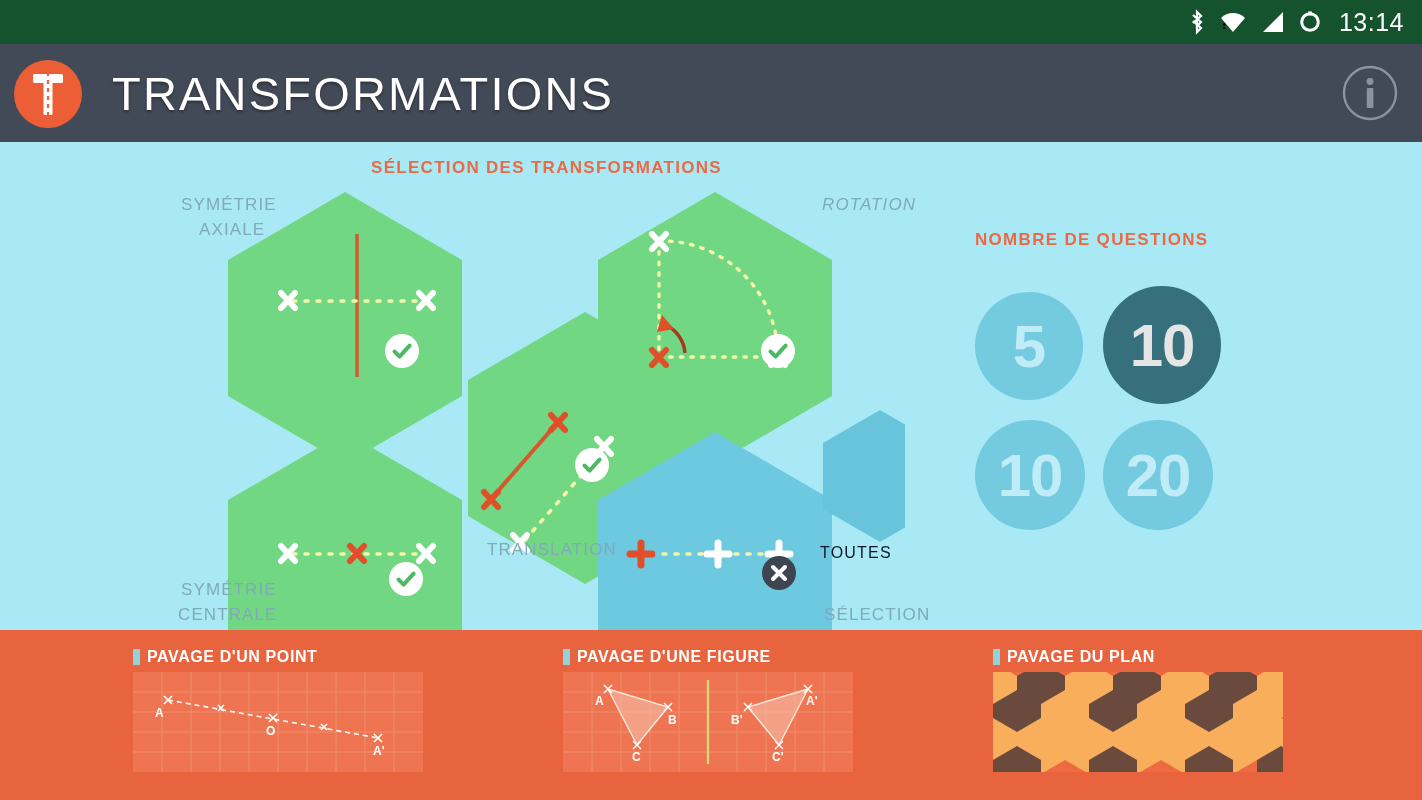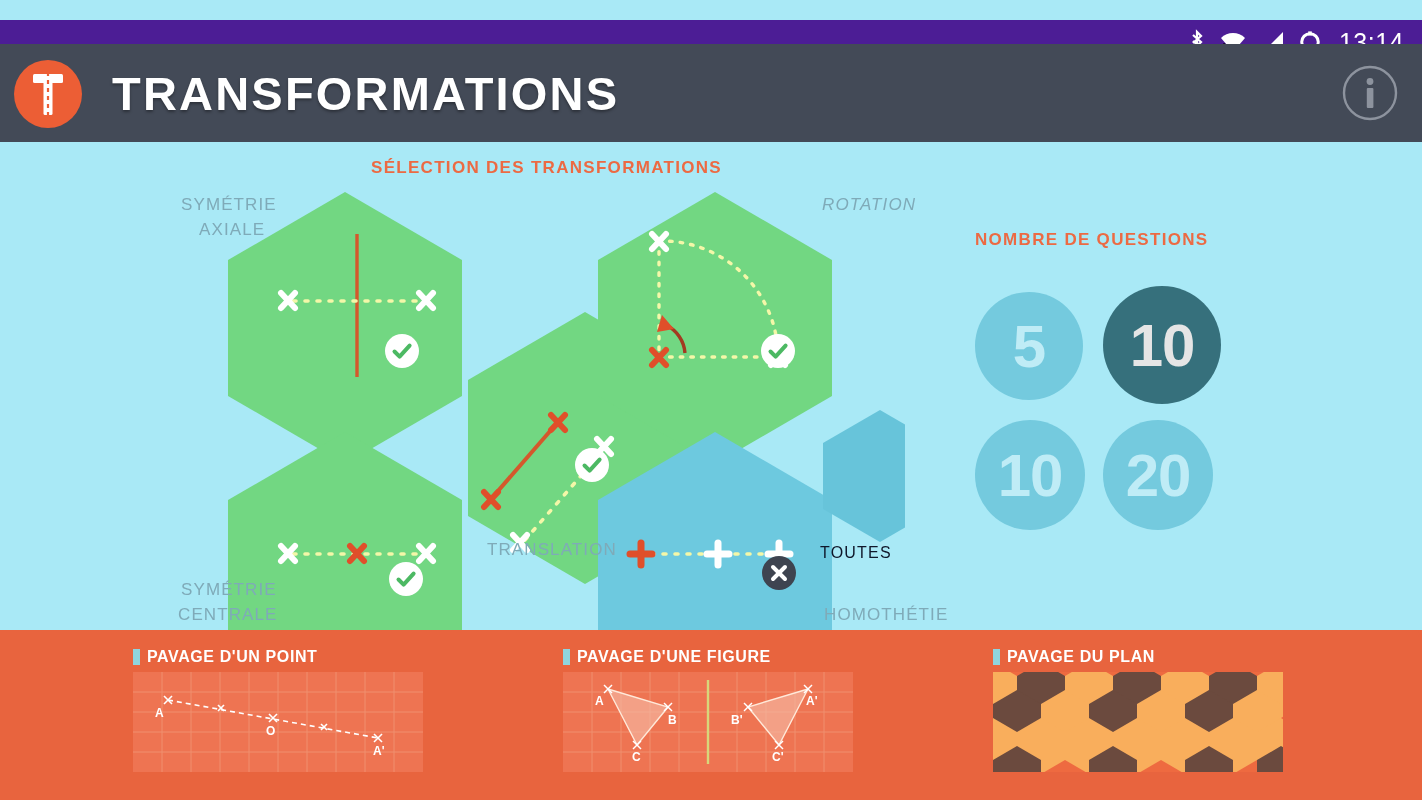--- a/index.html
+++ b/index.html
@@ -7,41 +7,41 @@
     width: 1422px; height: 800px;
     background: #000;
     font-family: "Liberation Sans", sans-serif;
     overflow: hidden;
   }
   #app { position: relative; width: 1422px; height: 800px; background: #A9E9F6; }
 
   
   .statusbar {
     position: absolute; left: 0; top: 0; width: 1422px; height: 44px;
-    background: #4c1d95; display: flex; align-items: center; justify-content: flex-end;
-    padding-right: 18px; gap: 13px; margin-top: 20px;
+    background: #14532d; display: flex; align-items: center; justify-content: flex-end;
+    padding-right: 18px; gap: 13px;
   }
   .statusbar .sicon { display: block; }
   .statusbar .clock {
     color: #fff; font-size: 25px; letter-spacing: .5px; margin-left: 4px;
     font-family: "Liberation Sans", sans-serif;
   }
 
   
   .appbar {
     position: absolute; left: 0; top: 44px; width: 1422px; height: 98px;
     background: #434A57;
   }
   .logo {
     position: absolute; left: 14px; top: 16px; width: 68px; height: 68px;
     border-radius: 50%; background: #EC5E35;
   }
   .apptitle {
     position: absolute; left: 112px; top: 18px;
-    font-size: 47px; font-weight: bold; color: #FFFFFF;
+    font-size: 47px; font-weight: normal; color: #FFFFFF;
     letter-spacing: 2.2px; line-height: 64px;
     text-shadow: 0 2px 3px rgba(0,0,0,.35);
   }
   .infobtn { position: absolute; right: 22px; top: 19px; width: 60px; height: 60px; }
 
   
   .board { position: absolute; left: 0; top: 142px; width: 1422px; height: 488px; background: #A9E9F6; }
 
   .section-title {
     position: absolute; font-size: 17px; font-weight: bold; color: #EC6A43;
@@ -258,21 +258,21 @@
     <div class="hexlabel" style="left:181px; top:50px;">SYMÉTRIE</div>
     <div class="hexlabel" style="left:199px; top:75px;">AXIALE</div>
 
     <div class="hexlabel" style="left:181px; top:435px;">SYMÉTRIE</div>
     <div class="hexlabel" style="left:178px; top:460px;">CENTRALE</div>
 
     <div class="hexlabel" style="left:487px; top:395px;">TRANSLATION</div>
 
     <div class="hexlabel" style="left:822px; top:50px;font-style:italic;">ROTATION</div>
 
-    <div class="hexlabel" style="left:824px; top:460px;">HOMOTHÉTIE</div>
+    <div class="hexlabel" style="left:824px; top:460px;">SÉLECTION</div>
 
     <div class="section-title" id="nq-title">NOMBRE DE QUESTIONS</div>
 
     <div class="qcircle" style="left:975px;  top:150px; width:108px; height:108px;">5</div>
     <div class="qcircle sel" style="left:1103px; top:144px; width:118px; height:118px;">10</div>
     <div class="qcircle" style="left:975px;  top:278px; width:110px; height:110px;">10</div>
     <div class="qcircle" style="left:1103px; top:278px; width:110px; height:110px;">20</div>
   </div>
 
   <div class="bottom">

